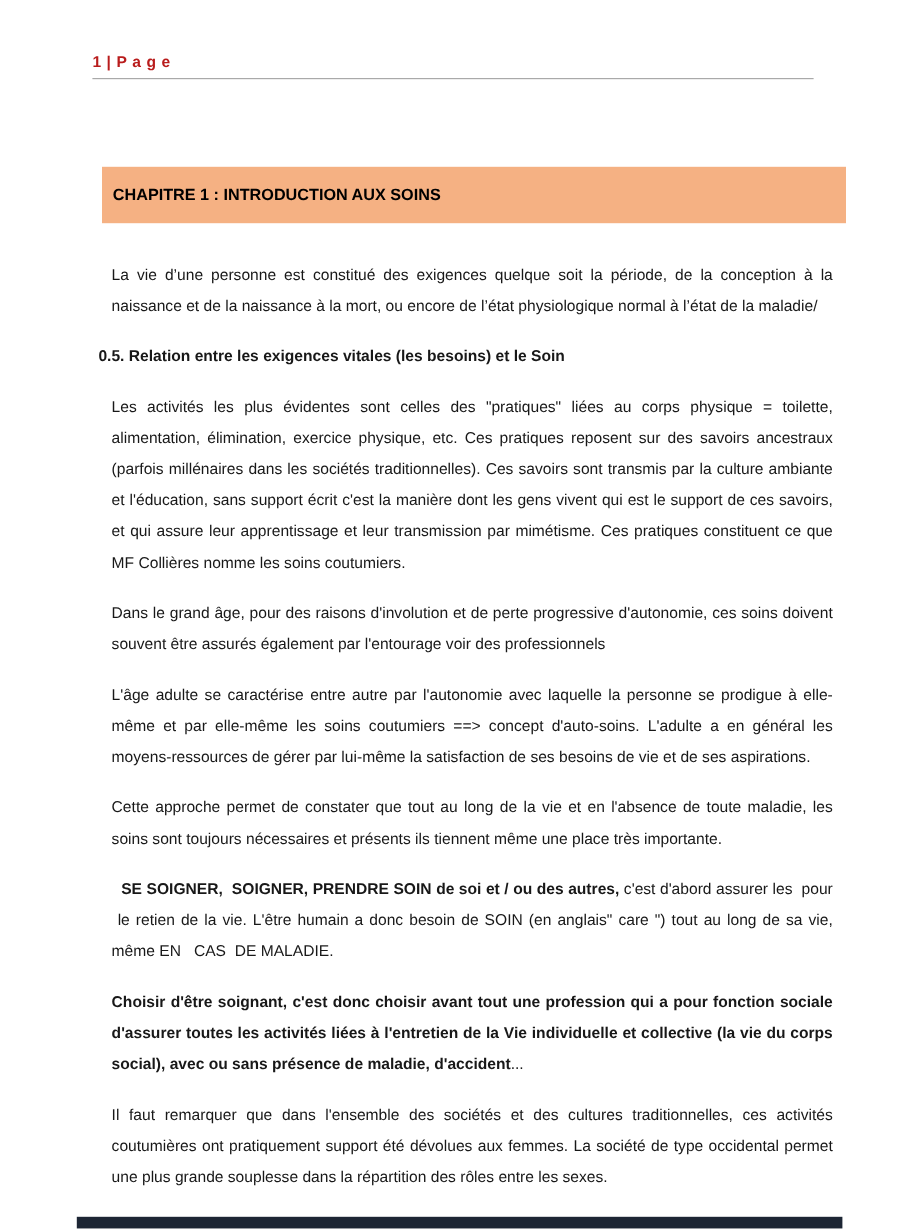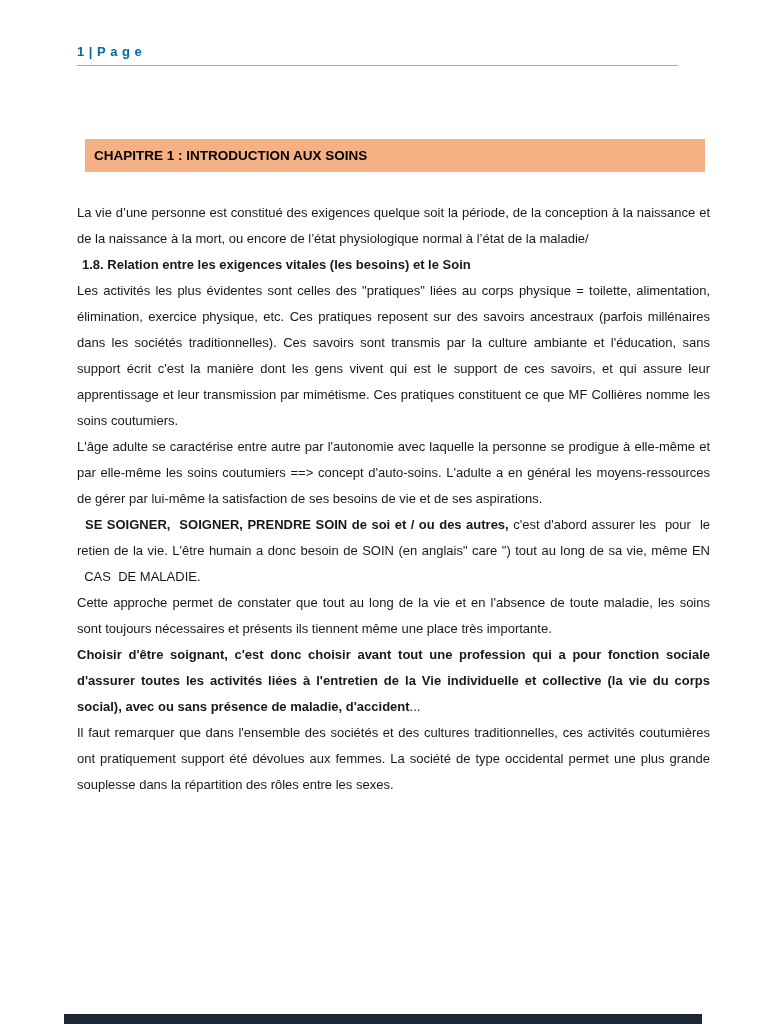--- a/index.html
+++ b/index.html
@@ -17,55 +17,55 @@
 
   .page-header {
     position: absolute;
     top: 44px;
     left: 77px;
     width: 601px;
   }
   .page-num {
     font-size: 13px;
     font-weight: 700;
-    color: #0369a1;
+    color: #b91c1c;
     letter-spacing: 0.5px;
   }
   .header-rule {
     border: none;
     border-top: 1px solid #a9a9a9;
     margin: 6px 0 0 0;
     width: 100%;
   }
 
   .chapter-box {
     position: absolute;
     left: 85px;
     top: 139px;
     width: 620px;
-    height: 33px;
+    height: 47px;
     background: #F5B183;
     display: flex;
     align-items: center;
     padding-left: 9px;
     font-weight: 700;
     font-size: 13.5px;
     color: #000000;
   }
 
   .doc-body {
     position: absolute;
     left: 77px;
     top: 200px;
     width: 633px;
     font-size: 13px;
     line-height: 26px;
     text-align: justify;
   }
-  .para { margin: 0; }
+  .para { margin: 16px; }
   .section-heading {
     margin: 0;
     font-size: 13px;
     font-weight: 700;
     text-align: left;
     padding-left: 5px;
   }
   .indent-first { text-indent: 8px; }
   .run-bold { font-weight: 700; }
 
@@ -87,24 +87,25 @@
     <div class="page-num">1 | P a g e</div>
     <hr class="header-rule">
   </div>
 
   <div class="chapter-box">
     <span>CHAPITRE 1 : INTRODUCTION AUX SOINS</span>
   </div>
 
   <div class="doc-body">
     <p class="para">La vie d’une personne est constitué des exigences quelque soit la période, de la conception à la naissance et de la naissance à la mort, ou encore de l’état physiologique normal à l’état de la maladie/</p>
-    <h2 class="section-heading">1.8. Relation entre les exigences vitales (les besoins) et le Soin</h2>
+    <h2 class="section-heading">0.5. Relation entre les exigences vitales (les besoins) et le Soin</h2>
     <p class="para">Les activités les plus évidentes sont celles des "pratiques" liées au corps physique = toilette, alimentation, élimination, exercice physique, etc. Ces pratiques reposent sur des savoirs ancestraux (parfois millénaires dans les sociétés traditionnelles). Ces savoirs sont transmis par la culture ambiante et l'éducation, sans support écrit c'est la manière dont les gens vivent qui est le support de ces savoirs, et qui assure leur apprentissage et leur transmission par mimétisme. Ces pratiques constituent ce que MF Collières nomme les soins coutumiers.</p>
+    <p class="para">Dans le grand âge, pour des raisons d'involution et de perte progressive d'autonomie, ces soins doivent souvent être assurés également par l'entourage voir des professionnels</p>
     <p class="para">L'âge adulte se caractérise entre autre par l'autonomie avec laquelle la personne se prodigue à elle-même et par elle-même les soins coutumiers ==&gt; concept d'auto-soins. L'adulte a en général les moyens-ressources de gérer par lui-même la satisfaction de ses besoins de vie et de ses aspirations.</p>
+    <p class="para">Cette approche permet de constater que tout au long de la vie et en l'absence de toute maladie, les soins sont toujours nécessaires et présents ils tiennent même une place très importante.</p>
     <p class="para indent-first"><b class="run-bold">SE SOIGNER, &nbsp;SOIGNER, PRENDRE SOIN de soi et / ou des autres, </b><span>c'est d'abord assurer les &nbsp;pour &nbsp;le retien de la vie. L'être humain a donc besoin de SOIN (en anglais" care ") tout au long de sa vie, même EN &nbsp;&nbsp;CAS &nbsp;DE MALADIE.</span></p>
-    <p class="para">Cette approche permet de constater que tout au long de la vie et en l'absence de toute maladie, les soins sont toujours nécessaires et présents ils tiennent même une place très importante.</p>
     <p class="para"><b class="run-bold">Choisir d'être soignant, c'est donc choisir avant tout une profession qui a pour fonction sociale d'assurer toutes les activités liées à l'entretien de la Vie individuelle et collective (la vie du corps social), avec ou sans présence de maladie, d'accident</b><span>...</span></p>
     <p class="para">Il faut remarquer que dans l'ensemble des sociétés et des cultures traditionnelles, ces activités coutumières ont pratiquement support été dévolues aux femmes. La société de type occidental permet une plus grande souplesse dans la répartition des rôles entre les sexes.</p>
   </div>
 
   <div class="bottom-bar"></div>
 
 </div>
 
 </body></html>

